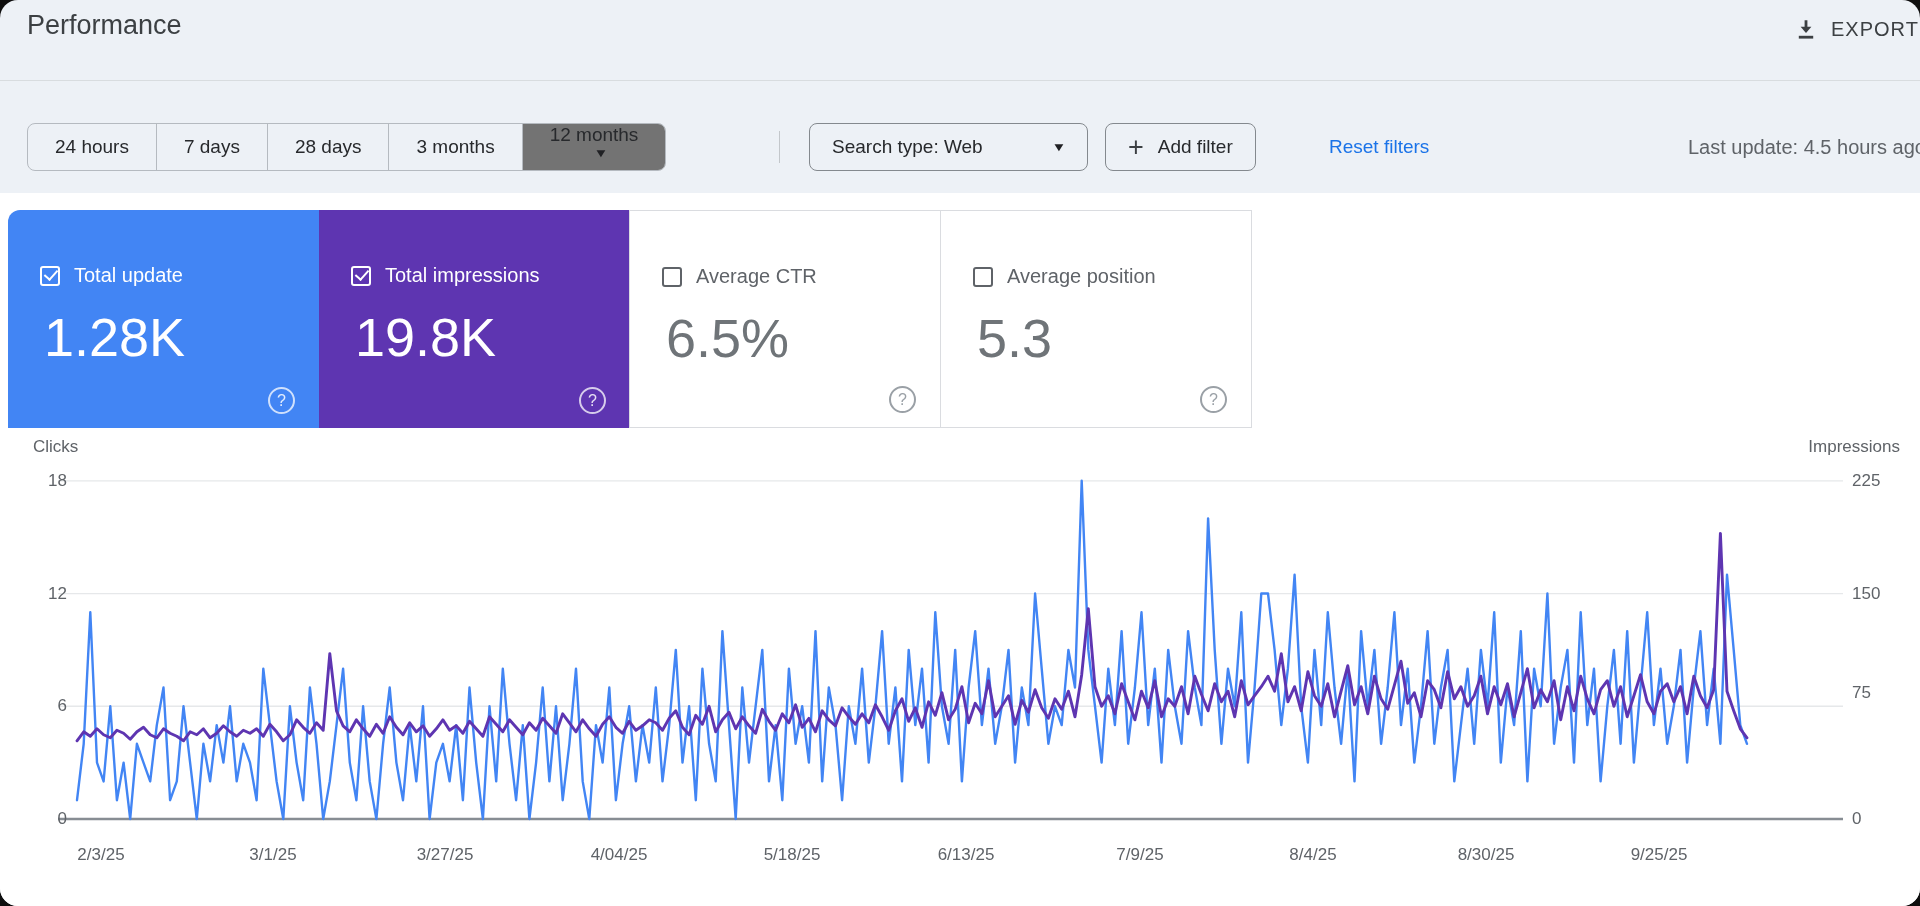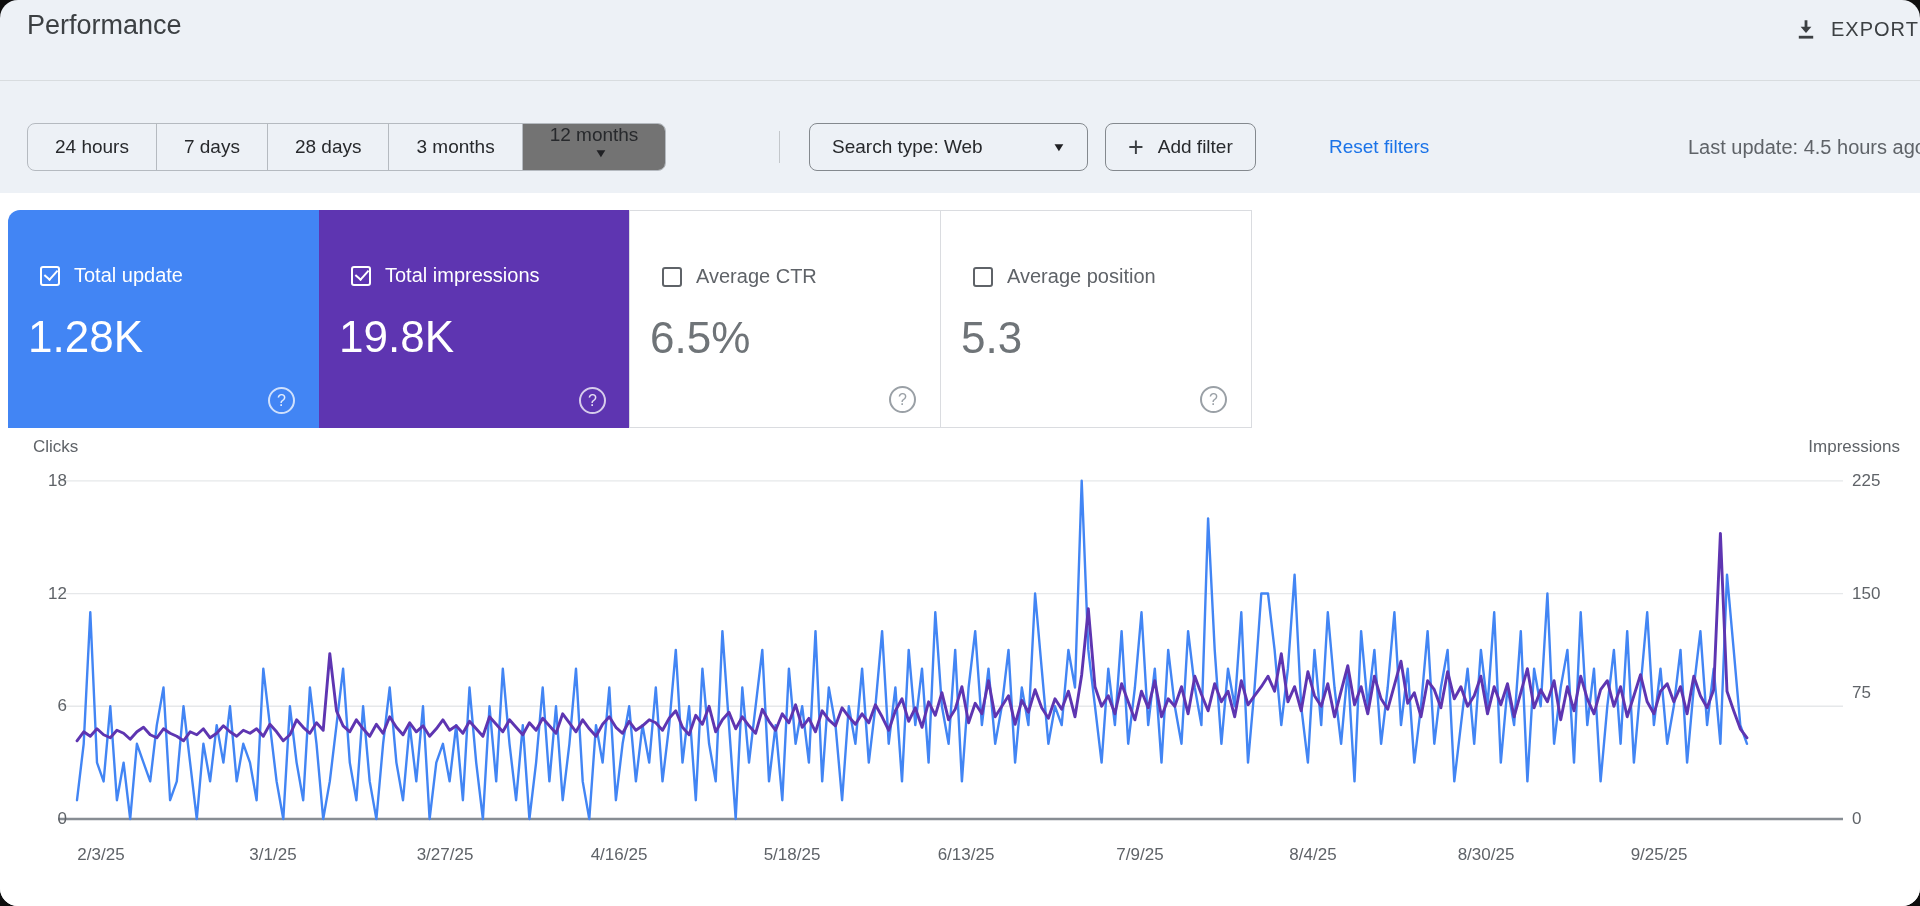--- a/index.html
+++ b/index.html
@@ -34,21 +34,21 @@
   .card{position:relative;width:312px;height:218px;box-sizing:border-box;background:#fff;border:1px solid #dadce0;cursor:pointer;}
   .card + .card{margin-left:-1px;}
   .card.colored{border:none;width:311px;margin-left:0;}
   .card.first{border-top-left-radius:12px;}
   .card-head{position:absolute;left:32px;top:54px;display:flex;align-items:center;gap:14px;}
   .cb{width:20px;height:20px;border:2.4px solid #5f6368;border-radius:3px;box-sizing:border-box;position:relative;flex:none;cursor:pointer;}
   .cb.on{border-color:#ffffff;}
   .cb.on::after{content:"";position:absolute;left:4.5px;top:-0.5px;width:6px;height:11px;border-right:2.6px solid #fff;border-bottom:2.6px solid #fff;transform:rotate(42deg);}
   .card-label{font-size:20px;color:#5f6368;white-space:nowrap;}
   .colored .card-label{color:#ffffff;}
-  .card-value{position:absolute;left:20px;top:96px;font-size:44px;line-height:62px;color:#6f7478;}
+  .card-value{position:absolute;left:36px;top:96px;font-size:54px;line-height:62px;color:#6f7478;}
   .colored .card-value{color:#ffffff;}
   .help{position:absolute;right:24px;bottom:14px;width:27px;height:27px;border:2px solid #9aa0a6;border-radius:50%;box-sizing:border-box;display:flex;align-items:center;justify-content:center;font-size:16px;color:#9aa0a6;cursor:pointer;}
   .colored .help{border-color:rgba(255,255,255,.75);color:rgba(255,255,255,.85);}
   
   .axis-title{position:absolute;top:437px;font-size:17px;color:#5f6368;}
   .axis-title.left{left:33px;}
   .axis-title.right{left:1740px;width:160px;text-align:right;}
   .ytick{position:absolute;font-size:17px;color:#5f6368;line-height:22px;}
   .ytick.l{left:0;width:67px;text-align:right;}
   .ytick.r{left:1852px;width:60px;text-align:left;}
@@ -161,20 +161,20 @@
     <div class="ytick l" style="top: 582.533px;">12</div>
     <div class="ytick l" style="top: 695.267px;">6</div>
     <div class="ytick l" style="top: 808px;">0</div>
     <div class="ytick r" style="top: 469.8px;">225</div>
     <div class="ytick r" style="top: 582.533px;">150</div>
     <div class="ytick r" style="top: 682px;">75</div>
     <div class="ytick r" style="top: 808px;">0</div>
     <div class="xlab" style="left: 15px;">2/3/25</div>
     <div class="xlab" style="left: 187px;">3/1/25</div>
     <div class="xlab" style="left: 359px;">3/27/25</div>
-    <div class="xlab" style="left: 533px;">4/16/25</div>
+    <div class="xlab" style="left: 533px;">4/04/25</div>
     <div class="xlab" style="left: 706px;">5/18/25</div>
     <div class="xlab" style="left: 880px;">6/13/25</div>
     <div class="xlab" style="left: 1054px;">7/9/25</div>
     <div class="xlab" style="left: 1227px;">8/4/25</div>
     <div class="xlab" style="left: 1400px;">8/30/25</div>
     <div class="xlab" style="left: 1573px;">9/25/25</div>
   </div>
 
 </body></html>

